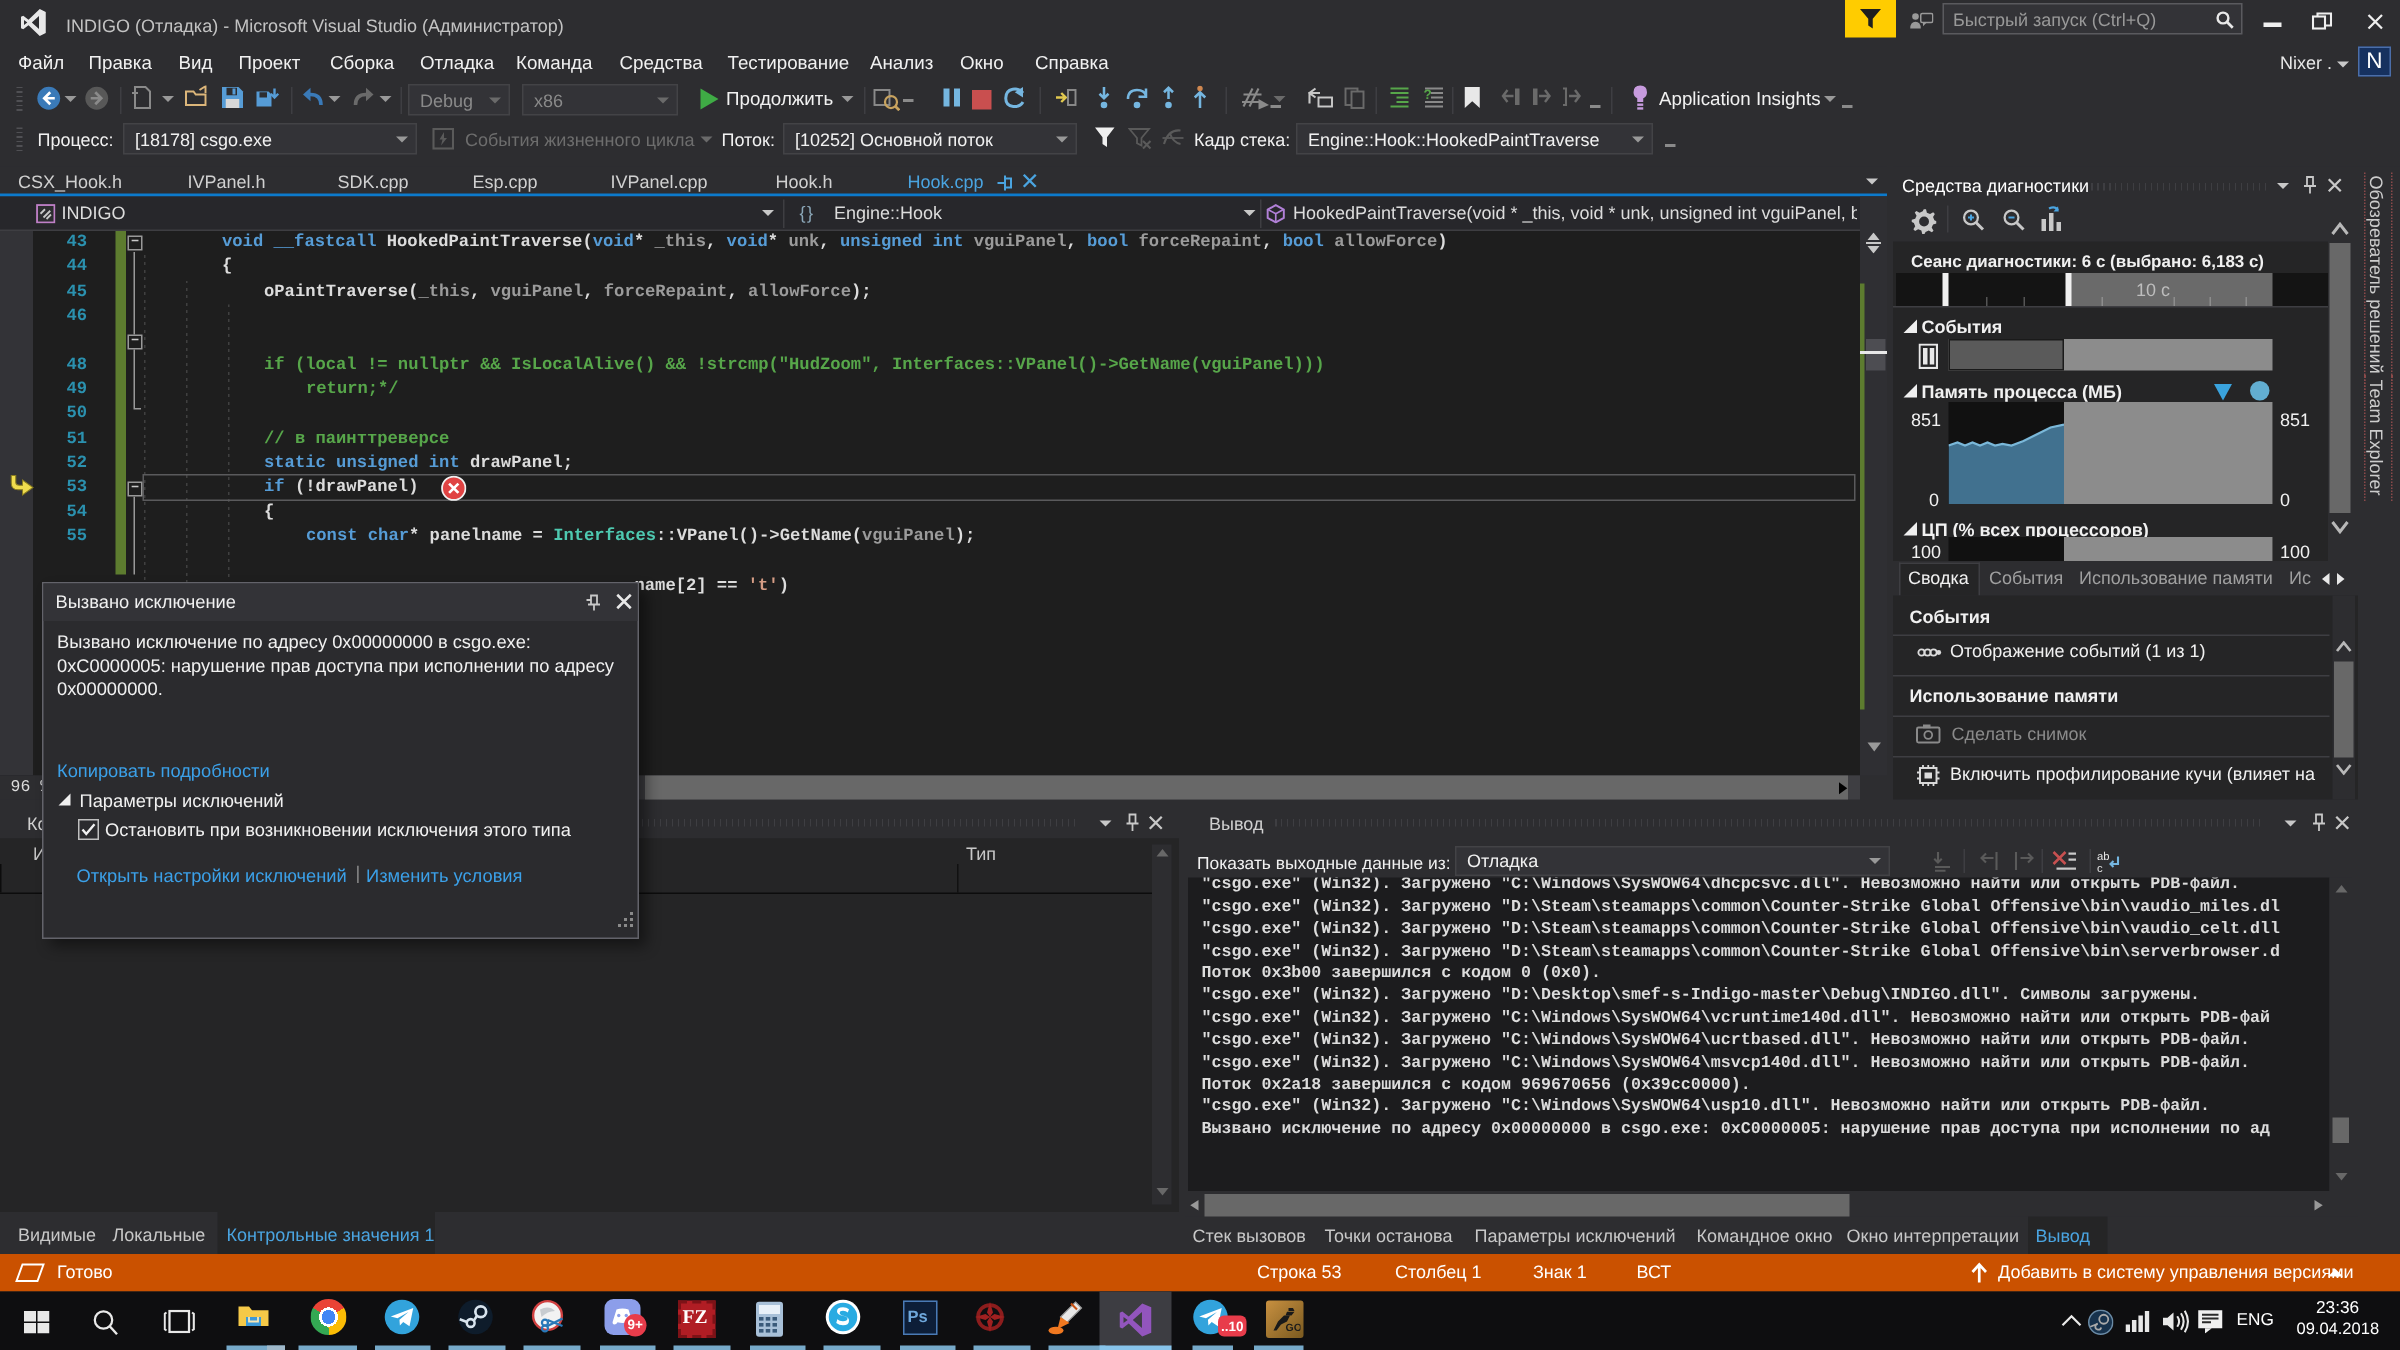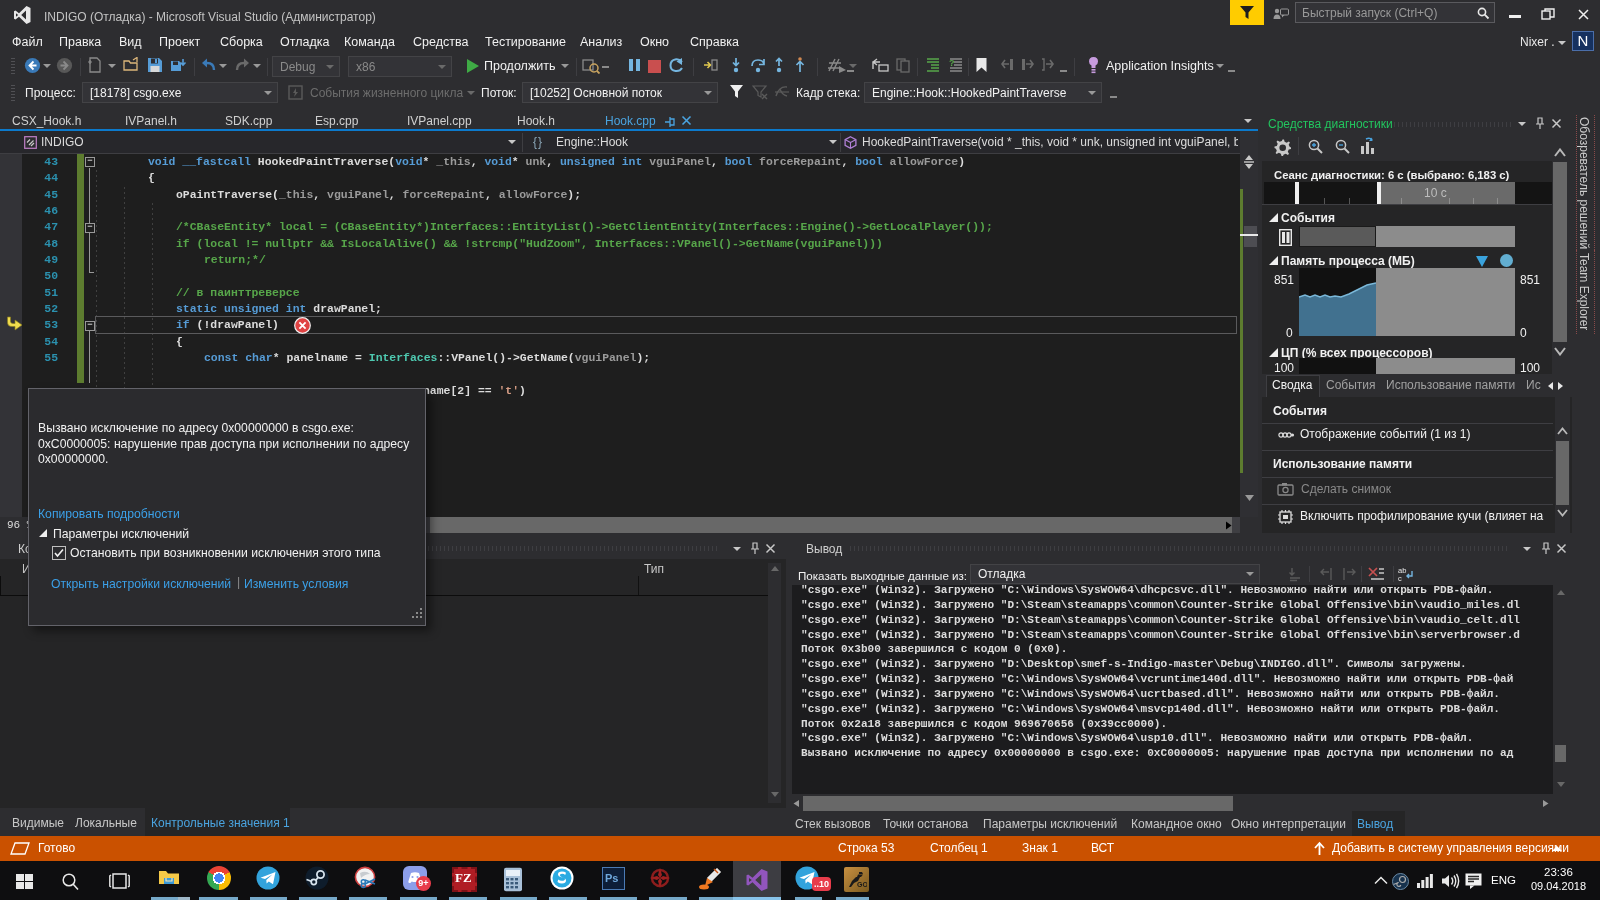--- a/index.html
+++ b/index.html
@@ -310,21 +310,20 @@
   <div class="ig" style="left:152px;top:49px;height:314px;"></div>
   <div class="ig" style="left:181px;top:240px;height:22px;"></div>
   <div class="ig" style="left:181px;top:343px;height:20px;"></div>
   <div class="abs" style="left:89px;top:14px;width:1px;height:104px;background:#999;"></div>
   <div class="abs" style="left:89px;top:118px;width:5px;height:1px;background:#999;"></div>
   <div class="abs" style="left:89px;top:177px;width:1px;height:52px;background:#999;"></div>
   <div class="cl" style="top:0;"><span class="ln">43</span><span class="ct" style="left:148px;"><i class="k">void</i> <i class="k">__fastcall</i> HookedPaintTraverse(<i class="k">void</i>* <i class="g">_this</i>, <i class="k">void</i>* <i class="g">unk</i>, <i class="k">unsigned</i> <i class="k">int</i> <i class="g">vguiPanel</i>, <i class="k">bool</i> <i class="g">forceRepaint</i>, <i class="k">bool</i> <i class="g">allowForce</i>)</span></div>
   <div class="cl" style="top:16px;"><span class="ln">44</span><span class="ct" style="left:148px;">{</span></div>
   <div class="cl" style="top:33px;"><span class="ln">45</span><span class="ct" style="left:176px;">oPaintTraverse(<i class="g">_this</i>, <i class="g">vguiPanel</i>, <i class="g">forceRepaint</i>, <i class="g">allowForce</i>);</span></div>
   <div class="cl" style="top:49px;"><span class="ln">46</span></div>
-  <div class="cl" style="top:65px;"><span class="ln">47</span><span class="ct c" style="left:176px;">/*CBaseEntity* local = (CBaseEntity*)Interfaces::EntityList()-&gt;GetClientEntity(Interfaces::Engine()-&gt;GetLocalPlayer());</span></div>
   <div class="cl" style="top:82px;"><span class="ln">48</span><span class="ct c" style="left:176px;">if (local != nullptr &amp;&amp; IsLocalAlive() &amp;&amp; !strcmp("HudZoom", Interfaces::VPanel()-&gt;GetName(vguiPanel)))</span></div>
   <div class="cl" style="top:98px;"><span class="ln">49</span><span class="ct c" style="left:204px;">return;*/</span></div>
   <div class="cl" style="top:114px;"><span class="ln">50</span></div>
   <div class="cl" style="top:131px;"><span class="ln">51</span><span class="ct c" style="left:176px;">// в паинттреверсе</span></div>
   <div class="cl" style="top:147px;"><span class="ln">52</span><span class="ct" style="left:176px;"><i class="k">static</i> <i class="k">unsigned</i> <i class="k">int</i> drawPanel;</span></div>
   <div class="cl" style="top:163px;"><span class="ln">53</span><span class="ct" style="left:176px;"><i class="k">if</i> (!drawPanel)</span></div>
   <div class="cl" style="top:180px;"><span class="ln">54</span><span class="ct" style="left:176px;">{</span></div>
   <div class="cl" style="top:196px;"><span class="ln">55</span><span class="ct" style="left:204px;"><i class="k">const</i> <i class="k">char</i>* panelname = <i class="t">Interfaces</i>::VPanel()-&gt;GetName(<i class="g">vguiPanel</i>);</span></div>
   <div class="cl" style="top:229px;"><span class="ct" style="left:423px;">name[2] == <i class="s">'t'</i>)</span></div>
   <div class="abs" style="left:95px;top:162px;width:1142px;height:18px;border:1px solid #5a5a5c;box-sizing:border-box;"></div>
@@ -472,21 +471,21 @@
     <span class="abs" style="left:93px;top:6px;">Точки останова</span>
     <span class="abs" style="left:193px;top:6px;">Параметры исключений</span>
     <span class="abs" style="left:341px;top:6px;">Командное окно</span>
     <span class="abs" style="left:441px;top:6px;">Окно интерпретации</span>
     <div class="abs" style="left:562px;top:0;width:53px;height:25px;background:#252526;"></div>
     <span class="abs" style="left:567px;top:6px;color:#4aa4e0;">Вывод</span>
   </div>
 </div>
 
 <div class="abs" style="left:1262px;top:111px;width:310px;height:422px;background:#2d2d30;font-size:12px;">
-  <span class="abs" style="left:6px;top:6px;color:#22c55e;">Средства диагностики</span>
+  <span class="abs" style="left:6px;top:6px;color:#ffffff;">Средства диагностики</span>
   <div class="dots abs" style="left:132px;top:11px;width:120px;"></div>
   <span class="caret abs" style="left:256px;top:11px;border-top-color:#c8c8c8;"></span>
   <svg class="abs" style="left:272px;top:6px;" width="12" height="13" viewBox="0 0 12 13">
         <path d="M4 1 L8 1 L8 7 L4 7 Z M2 7 L10 7 M6 7 L6 12" stroke="#c8c8c8" stroke-width="1.2" fill="none"></path>
       </svg>
   <svg class="abs" style="left:289px;top:7px;" width="11" height="11" viewBox="0 0 11 11">
         <path d="M1.5 1.5 L9.5 9.5 M9.5 1.5 L1.5 9.5" stroke="#c8c8c8" stroke-width="1.5"></path>
       </svg>
   <svg class="abs" style="left:12px;top:28px;" width="17" height="17" viewBox="0 0 17 17">
         <path d="M8.5 0.5 L10 0.5 L10.6 2.8 L12.7 3.7 L14.8 2.5 L15.9 3.6 L14.7 5.7 L15.6 7.8 L17 8.5 L17 10 L14.7 10.6 L13.8 12.7 L15 14.8 L13.9 15.9 L11.8 14.7 L9.7 15.6 L9 17 L7.5 17 L6.9 14.7 L4.8 13.8 L2.7 15 L1.6 13.9 L2.8 11.8 L1.9 9.7 L0.5 9 L0.5 7.5 L2.8 6.9 L3.7 4.8 L2.5 2.7 L3.6 1.6 L5.7 2.8 L7.8 1.9 Z M8.7 5.4 A3.3 3.3 0 1 0 8.7 12 A3.3 3.3 0 1 0 8.7 5.4" fill="#c8c8c8" fill-rule="evenodd"></path>
@@ -772,20 +771,29 @@
         <rect x="0.5" y="0.5" width="16" height="12" fill="#f0f0f0"></rect>
         <path d="M5 16 L9.5 12.5 L5 12.5 Z" fill="#f0f0f0"></path>
         <path d="M3 3.5 L14 3.5 M3 6 L14 6 M3 8.5 L9 8.5" stroke="#2a2a2a" stroke-width="1.3"></path>
       </svg>
   <span class="abs" style="left:1491px;top:13px;font-size:11.5px;color:#fff;">ENG</span>
   <span class="abs" style="left:1544px;top:5px;font-size:11.5px;color:#fff;">23:36</span>
   <span class="abs" style="left:1531px;top:19px;font-size:11px;color:#fff;">09.04.2018</span>
 </div>
 
 <div class="abs" style="left:28px;top:388px;width:398px;height:238px;background:#2b2b2e;border:1px solid #63636a;box-sizing:border-box;z-index:50;font-size:12.2px;color:#f1f1f1;box-shadow:5px 5px 9px rgba(0,0,0,0.45);">
+  <div class="abs" style="left:0;top:0;width:396px;height:25px;background:#333337;">
+    <span class="abs" style="left:8px;top:5px;">Вызвано исключение</span>
+    <svg class="abs" style="left:360px;top:6px;" width="13" height="13" viewBox="0 0 13 13">
+          <path d="M5 2 L9 2 L9 8 L5 8 Z M3 8 L11 8 M7 8 L7 12 M2 5 L5 5" stroke="#c8c8c8" stroke-width="1.2" fill="none"></path>
+        </svg>
+    <svg class="abs" style="left:381px;top:6px;" width="12" height="12" viewBox="0 0 12 12">
+          <path d="M1.5 1.5 L10.5 10.5 M10.5 1.5 L1.5 10.5" stroke="#e8e8e8" stroke-width="1.7"></path>
+        </svg>
+  </div>
   <div class="abs" style="left:9px;top:32px;width:388px;line-height:15.5px;white-space:pre;">Вызвано исключение по адресу 0x00000000 в csgo.exe:
 0xC0000005: нарушение прав доступа при исполнении по адресу
 0x00000000.</div>
   <span class="abs" style="left:9px;top:118px;color:#3ba0e8;">Копировать подробности</span>
   <div class="et abs" style="left:10px;top:140px;border-bottom-color:#efefef;border-left-width:8px;border-bottom-width:8px;"></div>
   <span class="abs" style="left:24px;top:138px;">Параметры исключений</span>
   <div class="abs" style="left:23px;top:157px;width:14px;height:14px;background:#2b2b2e;border:1px solid #bfbfbf;box-sizing:border-box;">
     <svg width="12" height="12" viewBox="0 0 12 12" style="position:absolute;left:0;top:0;">
           <path d="M2 6 L4.5 9 L10 2.5" fill="none" stroke="#f0f0f0" stroke-width="1.6"></path>
         </svg>

